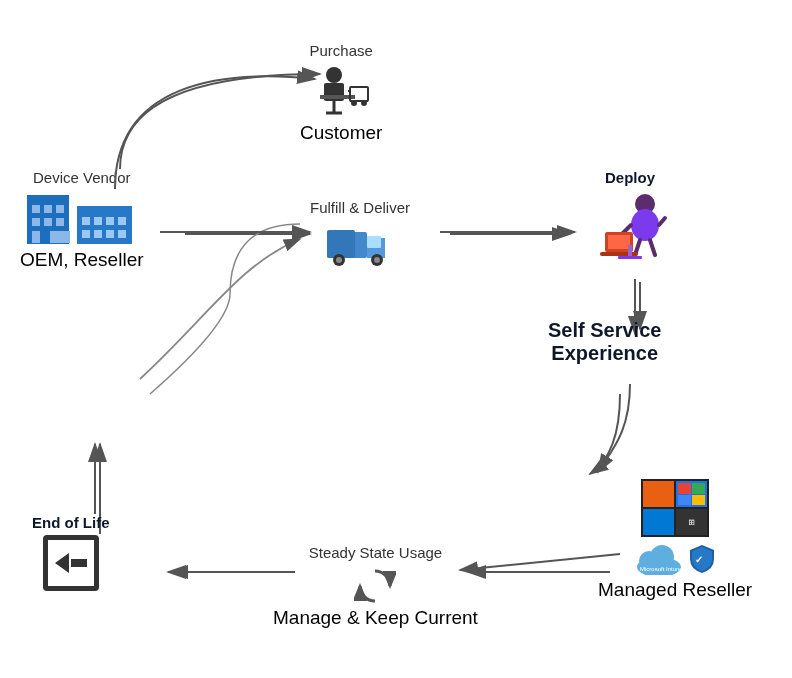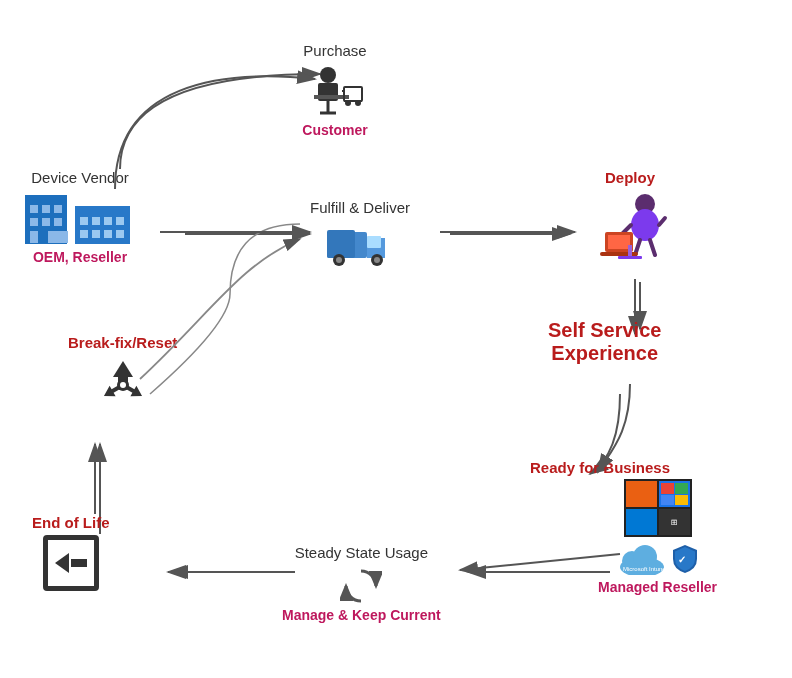--- a/index.html
+++ b/index.html
@@ -18,28 +18,27 @@
       margin-top: 24px;
     }
     .node {
       position: absolute;
       display: flex;
       flex-direction: column;
       align-items: center;
       text-align: center;
     }
     .node-label {
-      font-size: 14px;
-      color: #be185d;
+      font-size: 19px;
+      color: #000000;
       margin-top: 4px;
-      font-weight: bold;
     }
     .node-label-blue {
       font-size: 15px;
-      color: #b91c1c;
+      color: #0f172a;
       font-weight: 600;
       margin-bottom: 4px;
     }
     .node-label-black {
       font-size: 15px;
       color: #333;
       font-weight: 500;
       margin-bottom: 4px;
     }
 
@@ -179,23 +178,20 @@
 
       <rect x="38" y="55" width="4" height="14" fill="#9b5fd8"></rect>
       <rect x="28" y="66" width="24" height="3" rx="1" fill="#7c3aed"></rect>
     </svg>
   </div>
 
   <div class="node" style="left:548px; top:295px;">
     <div class="node-label-blue" style="font-size:20px;">Self Service<br>Experience</div>
   </div>
 
-  <div class="node" style="left:530px; top:435px;">
-    <div class="node-label-blue">Ready for Business</div>
-  </div>
 
   <div class="node" style="left:598px; top:455px;">
 
     <div style="display:grid; grid-template-columns:1fr 1fr; grid-template-rows:1fr 1fr; gap:2px; width:68px; height:58px; background:#222; padding:2px;">
       <div style="background:#ea6012;"></div>
       <div style="background:#1a73e8; display:grid; grid-template-columns:1fr 1fr; grid-template-rows:1fr 1fr; gap:1px; padding:2px;">
         <div style="background:#ea4335;"></div>
         <div style="background:#34a853;"></div>
         <div style="background:#4285f4;"></div>
         <div style="background:#fbbc05;"></div>
@@ -217,56 +213,38 @@
 
       <svg width="28" height="32" viewBox="0 0 28 32">
         <path d="M14 2 L26 7 L26 16 Q26 26 14 30 Q2 26 2 16 L2 7 Z" fill="#1e5fa8"></path>
         <path d="M14 4 L24 8.5 L24 16 Q24 24.5 14 28 Q4 24.5 4 16 L4 8.5 Z" fill="#2878c8"></path>
         <text x="7" y="20" font-size="10" fill="white" font-family="Arial" font-weight="bold">✓</text>
       </svg>
     </div>
     <div class="node-label">Managed Reseller</div>
   </div>
 
-  <div class="node" style="left:282px; top:520px;">
+  <div class="node" style="left:273px; top:520px;">
     <div class="node-label-black">Steady State Usage</div>
 
     <svg width="42" height="38" viewBox="0 0 42 38">
       <path d="M21 6 A15 15 0 0 1 36 21" stroke="#555" stroke-width="3" fill="none" marker-end="url(#arr1)"></path>
       <path d="M21 36 A15 15 0 0 1 6 21" stroke="#555" stroke-width="3" fill="none" marker-end="url(#arr2)"></path>
       <defs>
         <marker id="arr1" markerWidth="6" markerHeight="5" refX="5" refY="2.5" orient="auto">
           <polygon points="0 0, 6 2.5, 0 5" fill="#555"></polygon>
         </marker>
         <marker id="arr2" markerWidth="6" markerHeight="5" refX="5" refY="2.5" orient="auto">
           <polygon points="0 0, 6 2.5, 0 5" fill="#555"></polygon>
         </marker>
       </defs>
     </svg>
     <div class="node-label">Manage &amp; Keep Current</div>
   </div>
 
-  <div class="node" style="left:68px; top:310px;">
-    <div class="node-label-blue">Break-fix/Reset</div>
-
-    <svg width="60" height="58" viewBox="0 0 60 58">
-
-      <path d="M30 6 L20 22 L25 22 L25 30 L35 30 L35 22 L40 22 Z" fill="#333"></path>
-
-      <path d="M12 38 L28 38 L28 32 L22 32 L30 18 L38 32 L32 32 L32 38 L48 38 L30 8 Z" fill="none"></path>
-
-      <g transform="translate(30,30)">
-        <path d="M0,-22 L-6,-12 L-2,-12 L-2,-4 L2,-4 L2,-12 L6,-12 Z" fill="#333" transform="rotate(0)"></path>
-        <path d="M0,-22 L-6,-12 L-2,-12 L-2,-4 L2,-4 L2,-12 L6,-12 Z" fill="#333" transform="rotate(120)"></path>
-        <path d="M0,-22 L-6,-12 L-2,-12 L-2,-4 L2,-4 L2,-12 L6,-12 Z" fill="#333" transform="rotate(240)"></path>
-        <circle cx="0" cy="0" r="6" fill="#333"></circle>
-        <circle cx="0" cy="0" r="3" fill="white"></circle>
-      </g>
-    </svg>
-  </div>
 
   <div class="node" style="left:32px; top:490px;justify-content:space-between;">
     <div class="node-label-blue">End of Life</div>
 
     <div style="width:56px; height:56px; border:5px solid #333; border-radius:4px; display:flex; align-items:center; justify-content:center; background:white;">
       <svg width="36" height="36" viewBox="0 0 36 36">
 
         <rect x="18" y="14" width="16" height="8" fill="#333"></rect>
         <polygon points="2,18 16,8 16,28" fill="#333"></polygon>
       </svg>

